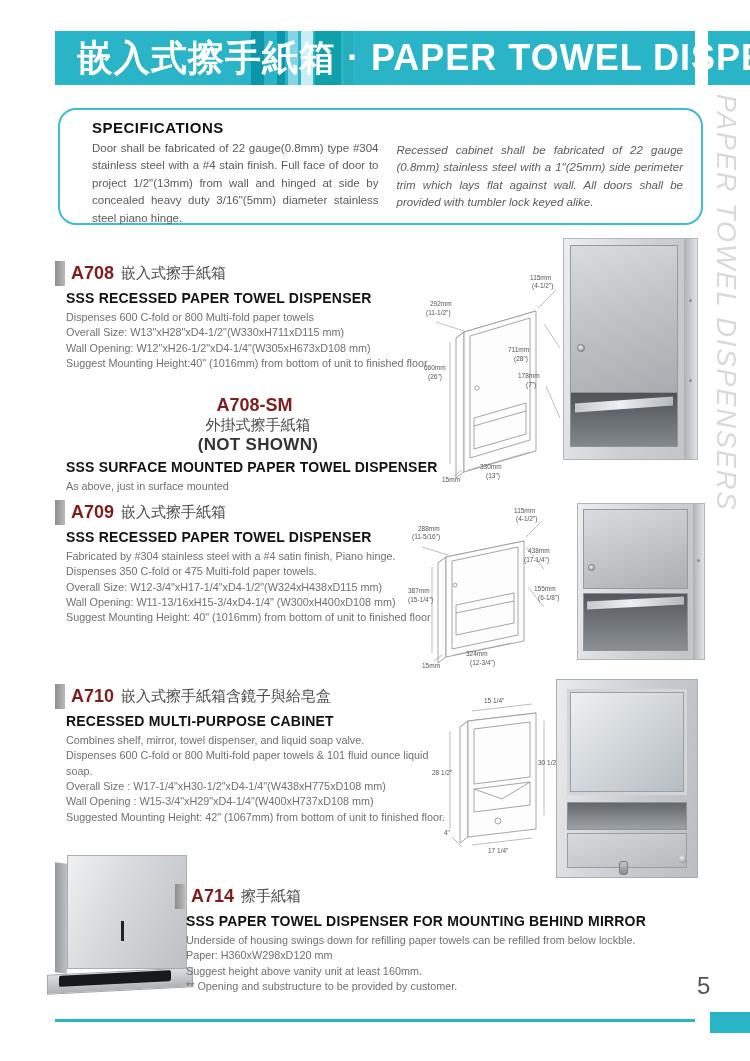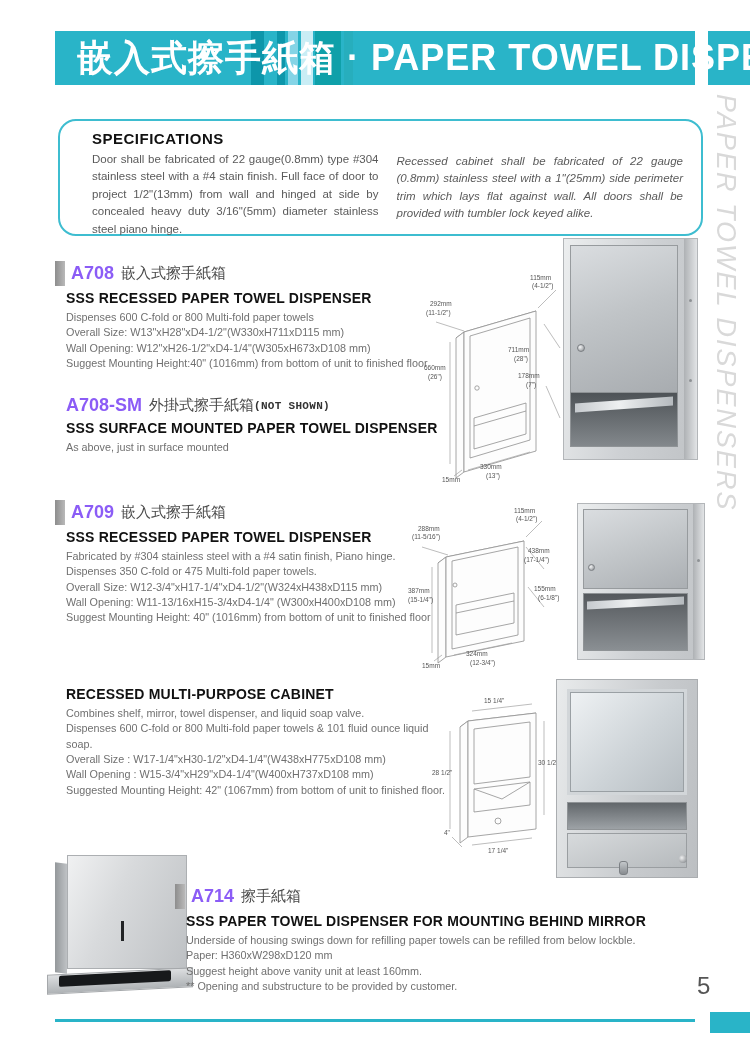--- a/index.html
+++ b/index.html
@@ -19,34 +19,34 @@
   .st5 { left:260px; width:26px; background:#0fa0a9; }
   .st6 { left:289px; width:9px;  background:#27aebd; }
   .header-block { position:absolute; left:708px; top:31px; width:42px; height:54px; background:#29b4c8; }
 
   
   .side-label { position:absolute; left:741px; top:94px; transform:rotate(90deg);
     transform-origin:top left; font-size:27px; font-style:italic; color:#d9d9d9;
     letter-spacing:2px; white-space:nowrap; }
 
   
-  .spec-box { position:absolute; left:58px; top:119px; width:645px; height:117px;
+  .spec-box { position:absolute; left:58px; top:108px; width:645px; height:117px;
     border:2px solid #3ebdd0; border-radius:18px; background:#fff; padding:9px 18px 8px 32px; }
   .spec-heading { font-size:15px; font-weight:bold; color:#111; letter-spacing:0.5px; margin-bottom:4px; }
   .spec-cols { display:flex; gap:18px; }
   .spec-col { flex:1; font-size:11.5px; color:#5a5a5a; line-height:1.52; text-align:justify; }
   .spec-col.right { padding-top:2px;font-style:italic; }
 
   
   .product { position:absolute; }
   .ptag { display:flex; align-items:center; margin-bottom:4px; }
   .tab { width:10px; height:25px; background:linear-gradient(90deg,#8d8d8d,#b9b9b9); margin-right:6px; flex:none; }
-  .model { font-size:18px; font-weight:bold; color:#8b5cf6; margin-right:7px; }
+  .model { font-size:18px; font-weight:bold; color:#7f1d1d; margin-right:7px; }
   .model-zh { font-size:15px; color:#4a4a4a; }
-  .model-note { font-size:11px; font-weight:bold; color:#333; letter-spacing:0.3px;font-family:Liberation Mono, monospace; }
+  .model-note { font-size:17px; font-weight:bold; color:#333; letter-spacing:0.3px; }
   .pheading { font-size:14px; font-weight:bold; color:#111; margin:2px 0 4px 11px; letter-spacing:0.2px; }
   .pline { font-size:10.8px; color:#707070; line-height:1.42; margin-left:11px; }
 
   
   .dwg { position:absolute; }
   .dwg text { font-size:6.5px; fill:#555; font-family:"Liberation Sans","DejaVu Sans",sans-serif; }
   .dwg path, .dwg line, .dwg circle { stroke:#8f8f8f; stroke-width:0.8; fill:none; }
   .dwg .face { fill:#fdfdfd; }
   .dwg .dim { stroke:#a0a0a0; stroke-width:0.7; }
 
@@ -177,21 +177,21 @@
     <span class="screw" style="right:5px; top:60px;"></span>
     <span class="screw" style="right:5px; top:140px;"></span>
     <div class="door"></div>
     <div class="lock"></div>
     <div class="open">
       <div class="towel"></div>
     </div>
   </div>
 
   <div class="product" style="left:55px; top:395px; width:395px;">
-    <div class="ptag" style="margin-left:11px;">
+    <div class="ptag" style="margin-left:11px;flex-direction:column;">
       <span class="model">A708-SM</span>
       <span class="model-zh">外掛式擦手紙箱</span>
       <span class="model-note">(NOT SHOWN)</span>
     </div>
     <div class="pheading">SSS SURFACE MOUNTED PAPER TOWEL DISPENSER</div>
     <p class="pline">As above, just in surface mounted</p>
   </div>
 
   <div class="product" style="left:55px; top:500px; width:395px;">
     <div class="ptag">
@@ -235,20 +235,25 @@
     <div class="flange"></div>
     <span class="screw" style="right:4px; top:55px;"></span>
     <div class="door"></div>
     <div class="lock"></div>
     <div class="open">
       <div class="towel"></div>
     </div>
   </div>
 
   <div class="product" style="left:55px; top:684px; width:395px;">
+    <div class="ptag">
+      <span class="tab"></span>
+      <span class="model">A710</span>
+      <span class="model-zh">嵌入式擦手紙箱含鏡子與給皂盒</span>
+    </div>
     <div class="pheading">RECESSED MULTI-PURPOSE CABINET</div>
     <p class="pline">Combines shelf, mirror, towel dispenser, and liquid soap valve.</p>
     <p class="pline">Dispenses 600 C-fold or 800 Multi-fold paper towels &amp; 101 fluid ounce liquid soap.</p>
     <p class="pline">Overall Size : W17-1/4"xH30-1/2"xD4-1/4"(W438xH775xD108 mm)</p>
     <p class="pline">Wall Opening : W15-3/4"xH29"xD4-1/4"(W400xH737xD108 mm)</p>
     <p class="pline">Suggested Mounting Height: 42" (1067mm) from bottom of unit to finished floor.</p>
   </div>
 
   <svg class="dwg" style="left:432px; top:695px;" width="132" height="162" viewBox="0 0 132 162">
     <path class="face" d="M28,32 L36,26 L104,18 L96,26 Z"></path>

